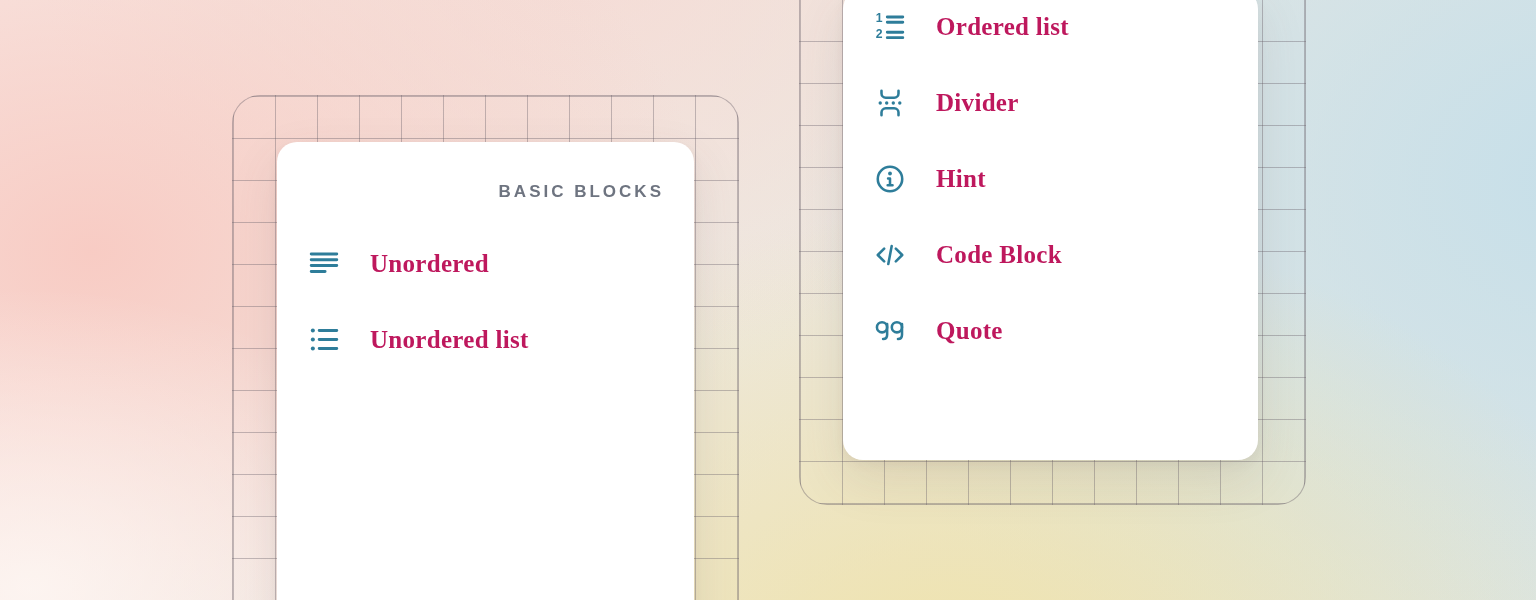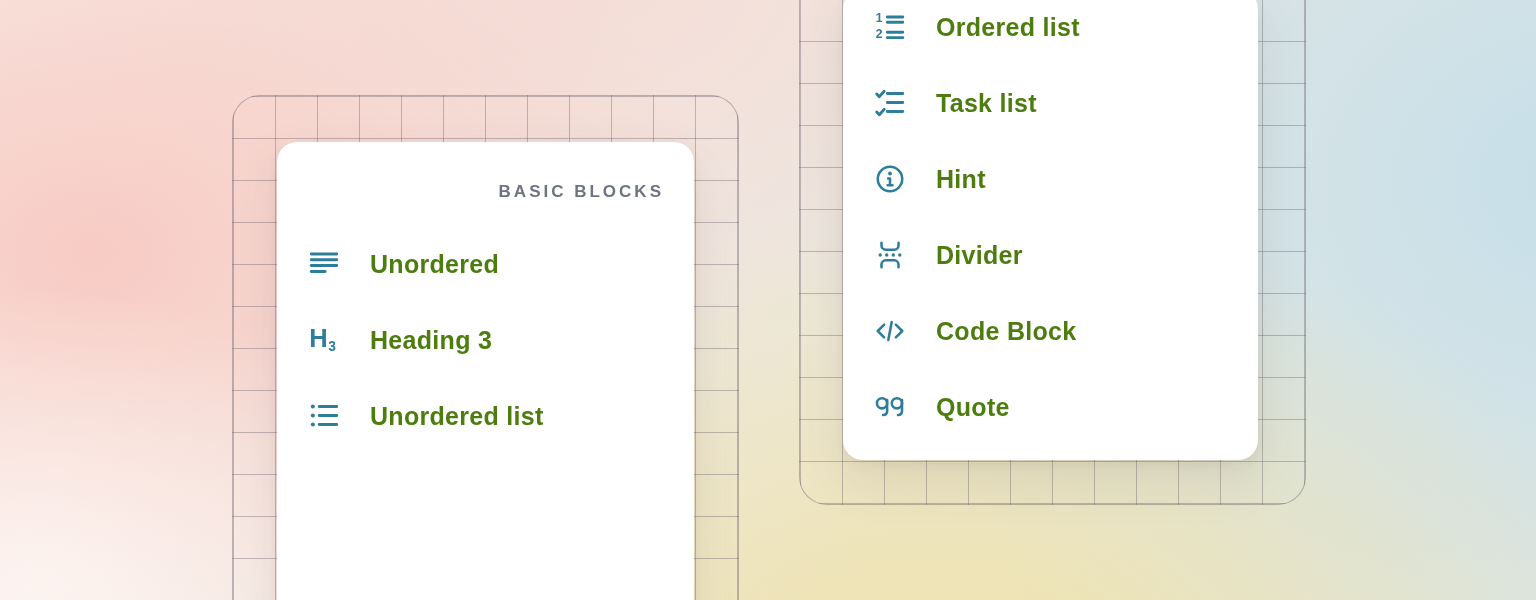--- a/index.html
+++ b/index.html
@@ -44,21 +44,21 @@
     margin-top: 40px; margin-bottom: 24px;
     font-size: 17px; font-weight: 700; letter-spacing: 3px;
     color: #6e7480; line-height: 20px; text-align: right;
   }
 
   .item {
     display: flex; align-items: center; height: 76px; cursor: pointer;
   }
   .item .icon { flex: 0 0 34px; width: 34px; height: 34px; margin-right: 29px; color: #2e7d9a; }
   .item .label {
-    font-size: 25px; font-weight: 700; letter-spacing: 0.3px; color: #4d7c0f;
+    font-size: 25px; font-weight: 700; letter-spacing: 0.3px; color: #be185d; font-family: Liberation Serif, serif;
   }
 
   svg .stroke { fill: none; stroke: currentColor; stroke-width: 2.8; stroke-linecap: round; stroke-linejoin: round; }
   svg .thin   { fill: none; stroke: currentColor; stroke-width: 2.4; stroke-linecap: round; stroke-linejoin: round; }
   svg .fill   { fill: currentColor; stroke: none; }
   svg text    { font-family: "Liberation Sans", "DejaVu Sans", sans-serif; }
   .defs { position: absolute; width: 0; height: 0; overflow: hidden; }
 </style>
 </head>
 <body>
@@ -131,64 +131,52 @@
     <div>
   <div class="item">
     <svg class="icon" viewBox="0 0 32 32" aria-hidden="true">
             <use href="#icon-paragraph"></use>
           </svg>
     <span class="label">Unordered</span>
   </div>
 
 
 
-  <div class="item">
-    <svg class="icon" viewBox="0 0 32 32" aria-hidden="true">
-            <use href="#icon-heading-3"></use>
-          </svg>
-    <span class="label">Heading 3</span>
-  </div>
 
   <div class="item">
     <svg class="icon" viewBox="0 0 32 32" aria-hidden="true">
             <use href="#icon-unordered-list"></use>
           </svg>
     <span class="label">Unordered list</span>
   </div>
 </div>
   </div>
 
   <div class="card card-right">
     <div>
   <div class="item">
     <svg class="icon" viewBox="0 0 32 32" aria-hidden="true">
             <use href="#icon-ordered-list"></use>
           </svg>
     <span class="label">Ordered list</span>
   </div>
 
+
   <div class="item">
     <svg class="icon" viewBox="0 0 32 32" aria-hidden="true">
-            <use href="#icon-task-list"></use>
+            <use href="#icon-divider"></use>
           </svg>
-    <span class="label">Task list</span>
+    <span class="label">Divider</span>
   </div>
 
   <div class="item">
     <svg class="icon" viewBox="0 0 32 32" aria-hidden="true">
             <use href="#icon-hint"></use>
           </svg>
     <span class="label">Hint</span>
-  </div>
-
-  <div class="item">
-    <svg class="icon" viewBox="0 0 32 32" aria-hidden="true">
-            <use href="#icon-divider"></use>
-          </svg>
-    <span class="label">Divider</span>
   </div>
 
   <div class="item">
     <svg class="icon" viewBox="0 0 32 32" aria-hidden="true">
             <use href="#icon-code-block"></use>
           </svg>
     <span class="label">Code Block</span>
   </div>
 
   <div class="item">

